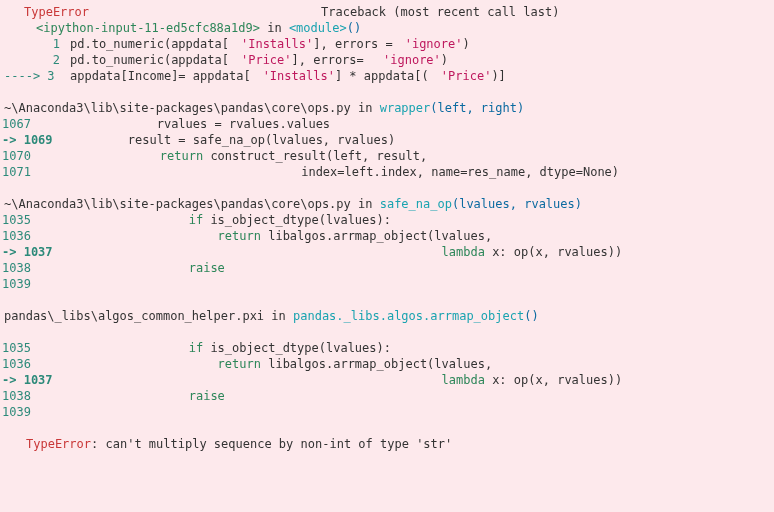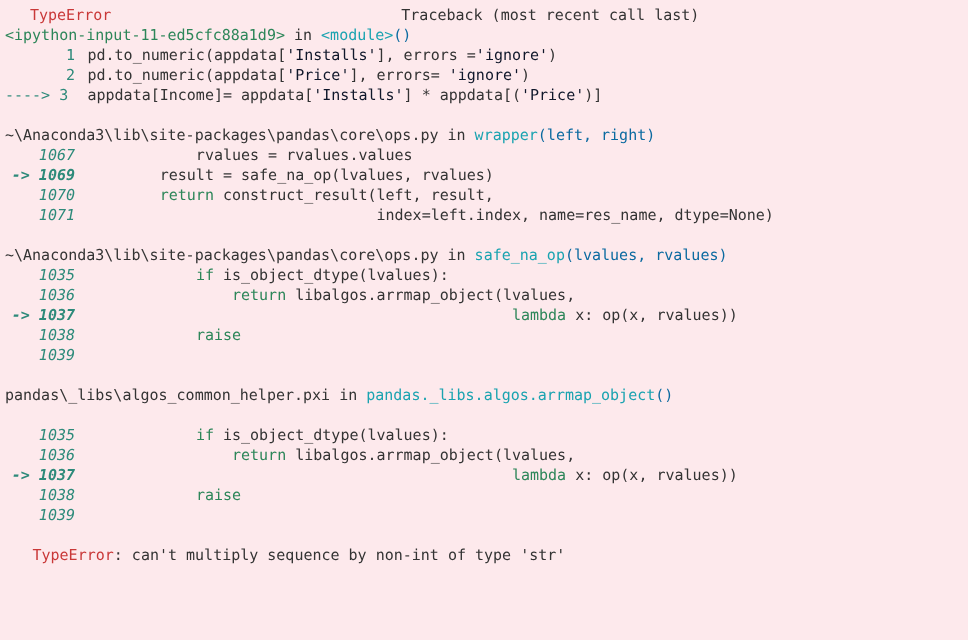--- a/index.html
+++ b/index.html
@@ -9,43 +9,42 @@
     font-family: "Menlo", "Consolas", "DejaVu Sans Mono", monospace;
     font-size: 12px;
     line-height: 16px;
     color: #333;
     width: 774px;
     box-sizing: border-box;
   }
   .row { display:flex; white-space: pre; }
   .gutter {
     width: 68px;
-    text-align: right;
+    text-align: left;
     padding-right: 10px;
     box-sizing: border-box;
     color: #2d8a7a;
     flex: none;
-    font-style: italic;
   }
   .gutter.cur { color: #2d8a7a; font-weight: bold; }
   .arrow-gut {
     width: 68px;
     text-align: left;
     padding-left: 2px;
     padding-right: 0;
     box-sizing: border-box;
     color: #2d8a7a;
     flex:none;
   }
   .code { flex:1; }
   .red    { color:#c93838;margin-left:22px; }
   .cyan   { color:#1aa3b0; }
-  .green  { color:#2d8659; }
+  .green  { color:#2d8659;margin-left:32px; }
   .blue2  { color:#0b6aa0; }
-  .dkred  { color:#0f172a; }
+  .dkred  { color:#be185d;margin-left:12px; }
   .bold   { font-weight:normal; }
   .hdr-row { display:flex; }
   .hdr-left { flex:none; }
   .hdr-right { flex:1; text-align:left; padding-left: 232px; }
   .blank { height:16px; }
   .sect { padding-left:2px; white-space:pre; }
 </style>
 </head>
 <body>
 

